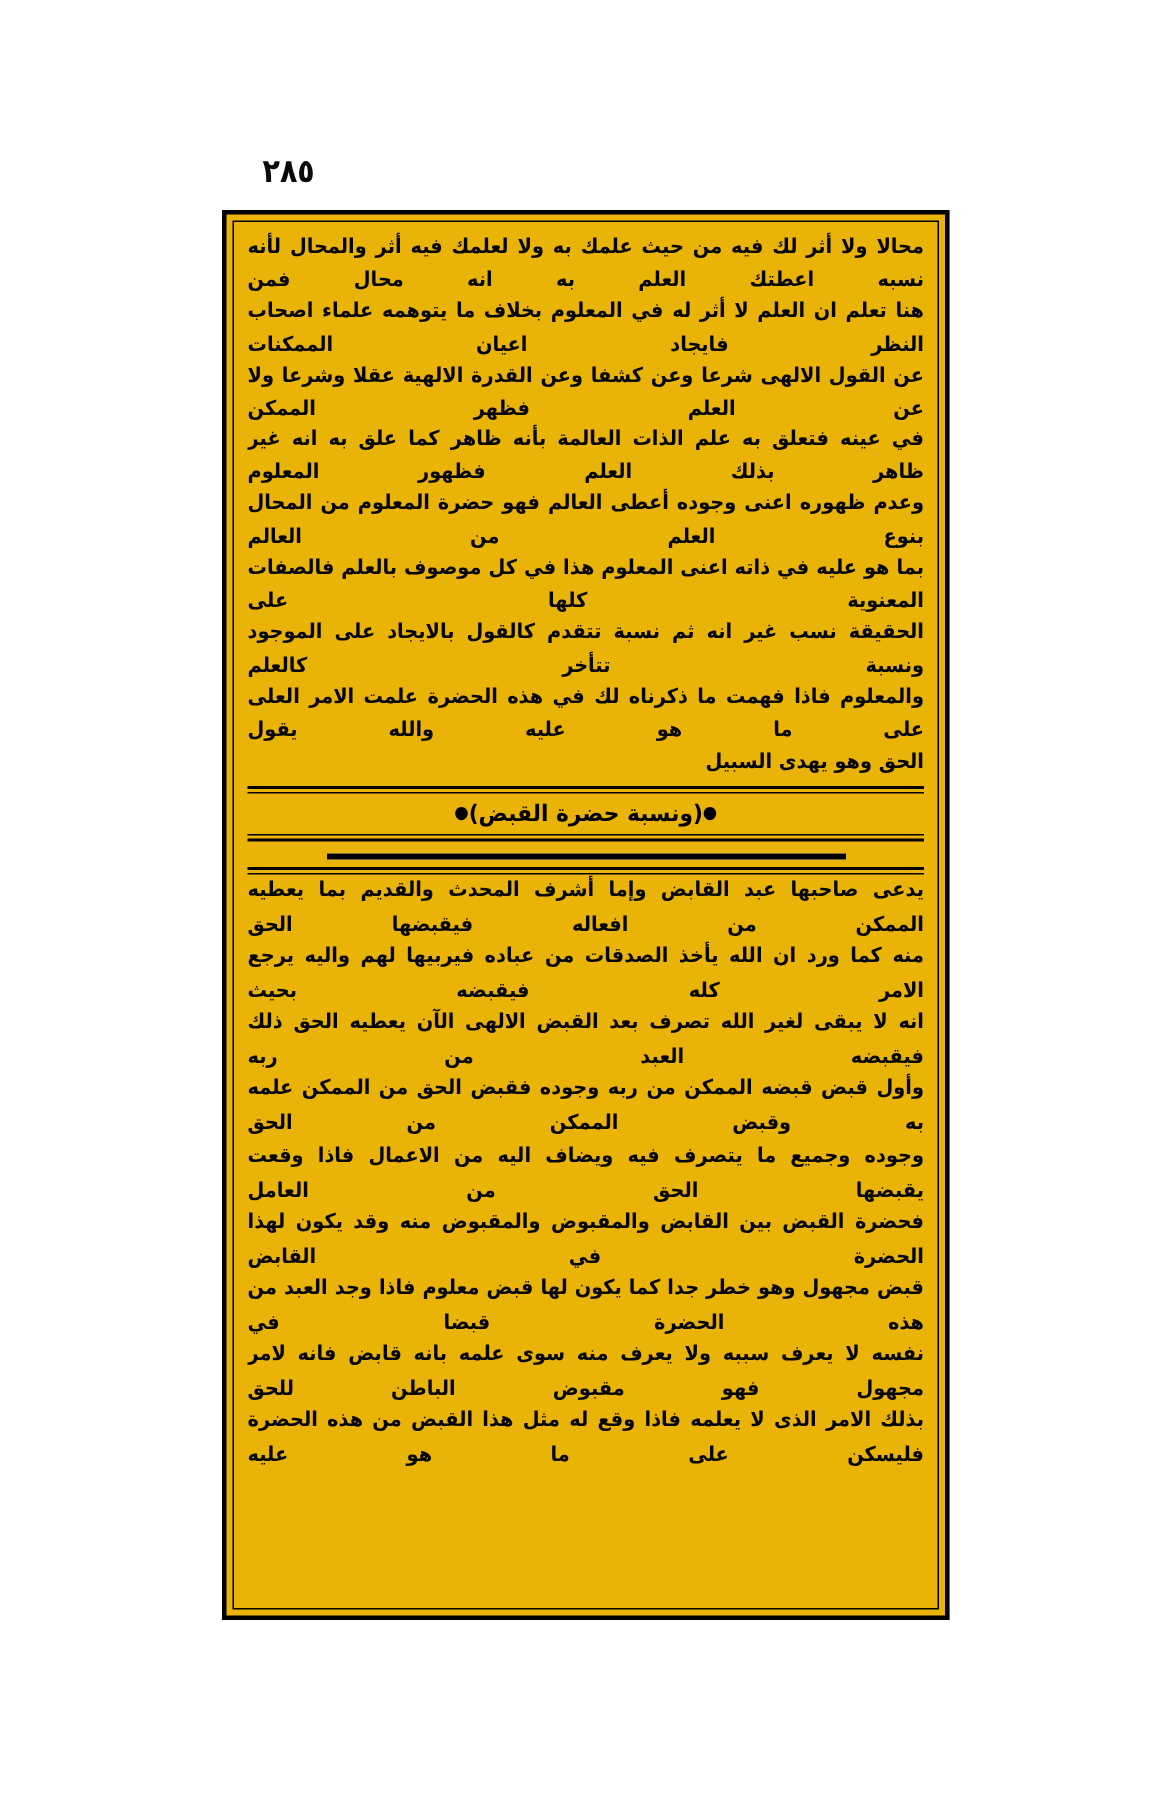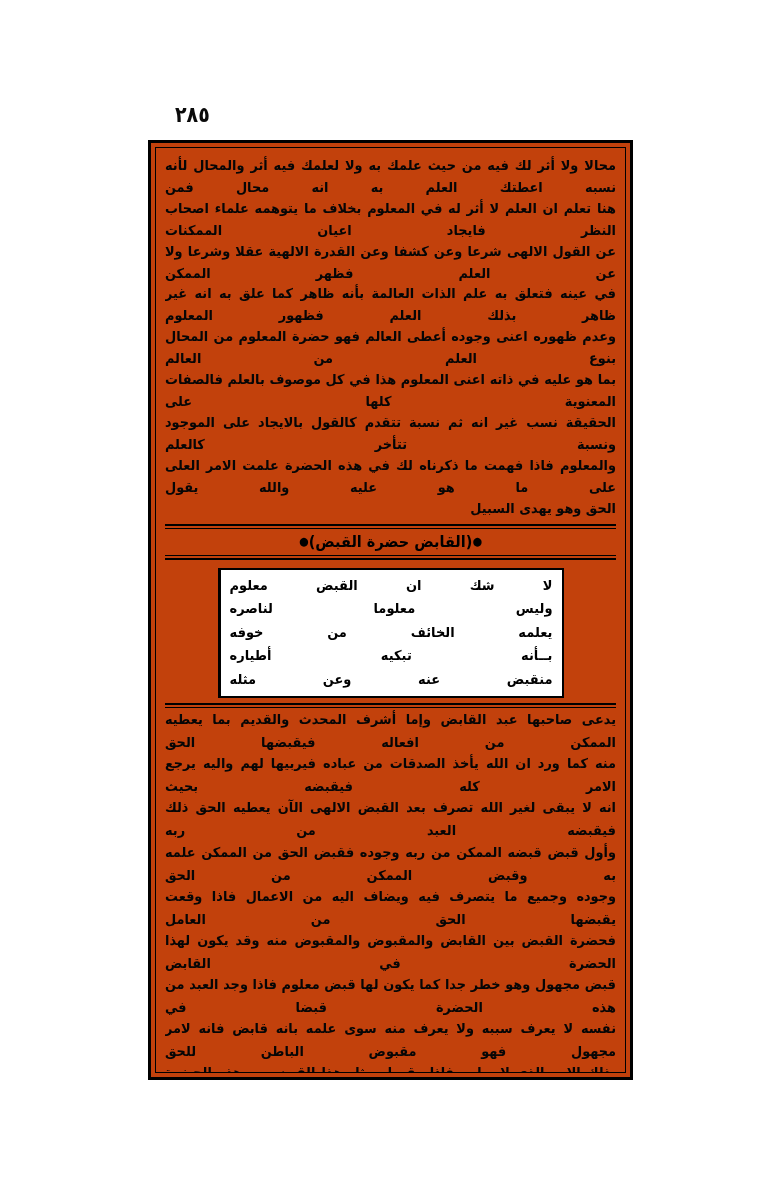--- a/index.html
+++ b/index.html
@@ -43,21 +43,21 @@
 
   
   #text-frame {
     position: absolute;
     left: 148px;
     top: 140px;
     width: 485px;
     height: 940px;
     box-sizing: border-box;
     border: 3px solid #000;
-    background: #c2410c;
+    background: #eab308;
     padding: 0;
   }
   #text-frame-inner {
     position: absolute;
     left: 4px; top: 4px; right: 4px; bottom: 4px;
     border: 1px solid #000;
     box-sizing: border-box;
     padding: 7px 9px 6px 9px;
     overflow: hidden;
     display: flex;
@@ -209,32 +209,25 @@
         <div class="ar-line stretch">في عينه فتعلق به علم الذات العالمة بأنه ظاهر كما علق به انه غير ظاهر بذلك العلم فظهور المعلوم</div>
         <div class="ar-line stretch">وعدم ظهوره اعنى وجوده أعطى العالم فهو حضرة المعلوم من المحال بنوع العلم من العالم</div>
         <div class="ar-line stretch">بما هو عليه في ذاته اعنى المعلوم هذا في كل موصوف بالعلم فالصفات المعنوية كلها على</div>
         <div class="ar-line stretch">الحقيقة نسب غير انه ثم نسبة تتقدم كالقول بالايجاد على الموجود ونسبة تتأخر كالعلم</div>
         <div class="ar-line stretch">والمعلوم فاذا فهمت ما ذكرناه لك في هذه الحضرة علمت الامر العلى على ما هو عليه والله يقول</div>
         <div class="ar-line rightish">الحق وهو يهدى السبيل</div>
       </div>
 
       <div id="heading-band">
         <div id="section-heading">
-          <span class="mark-dot">●</span><span>(القابض حضرة القبض)</span><span class="mark-dot">●</span>
+          <span class="mark-dot">●</span><span>(ونسبة حضرة القبض)</span><span class="mark-dot">●</span>
         </div>
       </div>
 
       <div id="verse-table">
-        <div class="verse-col col-right">
-          <div class="verse-line">لا شك ان القبض معلوم</div>
-          <div class="verse-line">وليس معلوما لناصره</div>
-          <div class="verse-line">يعلمه الخائف من خوفه</div>
-          <div class="verse-line">بــأنه تبكيه أطياره</div>
-          <div class="verse-line">منقبض عنه وعن مثله</div>
-        </div>
       </div>
 
       <div id="prose-bottom" class="ar-block">
         <div class="ar-line stretch">يدعى صاحبها عبد القابض وإما أشرف المحدث والقديم بما يعطيه الممكن من افعاله فيقبضها الحق</div>
         <div class="ar-line stretch">منه كما ورد ان الله يأخذ الصدقات من عباده فيربيها لهم واليه يرجع الامر كله فيقبضه بحيث</div>
         <div class="ar-line stretch">انه لا يبقى لغير الله تصرف بعد القبض الالهى الآن يعطيه الحق ذلك فيقبضه العبد من ربه</div>
         <div class="ar-line stretch">وأول قبض قبضه الممكن من ربه وجوده فقبض الحق من الممكن علمه به وقبض الممكن من الحق</div>
         <div class="ar-line stretch">وجوده وجميع ما يتصرف فيه ويضاف اليه من الاعمال فاذا وقعت يقبضها الحق من العامل</div>
         <div class="ar-line stretch">فحضرة القبض بين القابض والمقبوض والمقبوض منه  وقد يكون لهذا الحضرة في القابض</div>
         <div class="ar-line stretch">قبض مجهول وهو خطر جدا كما يكون لها قبض معلوم فاذا وجد العبد من هذه الحضرة قبضا في</div>

